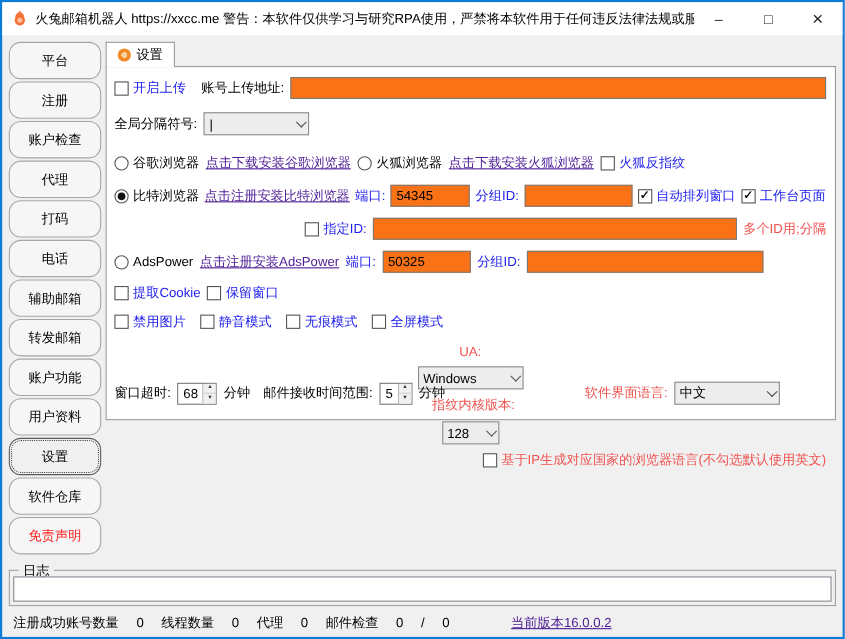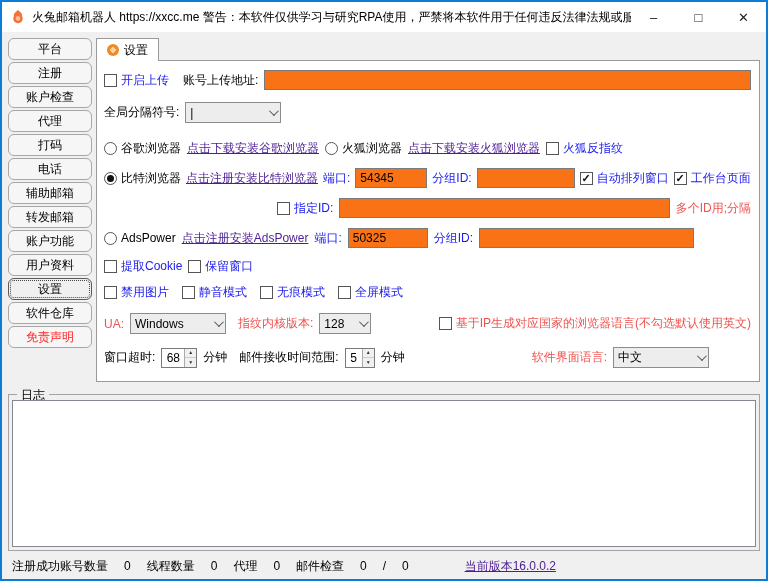--- a/index.html
+++ b/index.html
@@ -12,22 +12,22 @@
   
   .titlebar { height:30px; background:#fff; display:flex; align-items:center; flex:0 0 auto; }
   .titlebar .appicon { width:16px; height:16px; margin:0 6px 0 8px; flex:0 0 auto; }
   .titlebar .title { flex:1; font-size:12px; white-space:nowrap; overflow:hidden; }
   .wincontrols { display:flex; height:100%; flex:0 0 auto; }
   .winbtn { width:45px; height:100%; display:flex; align-items:center; justify-content:center; font-size:13px; color:#222; cursor:default; }
   
   .workspace { display:flex; padding:6px 6px 0 6px; flex:0 0 auto; }
   .sidebar { width:84px; flex:0 0 auto; display:flex; flex-direction:column; }
   .side-btn {
-    height:22px; margin-bottom:2px; background:#f6f6f6; border:1px solid #a6a6a6;
-    display:flex; align-items:center; justify-content:center; font-size:12px; border-radius:6px;
+    height:34px; margin-bottom:2px; background:#f6f6f6; border:1px solid #a6a6a6;
+    display:flex; align-items:center; justify-content:center; font-size:12px; border-radius:11px;
   }
   .side-btn.active { background:#f0f0f0; border-color:#5a5a5a; outline:1px dotted #444; outline-offset:-3px; }
   .side-btn.danger { color:#ff2222; }
   .main { flex:1; margin-left:4px; display:flex; flex-direction:column; }
   
   .tabbar { height:22px; display:flex; }
   .tab {
     display:flex; align-items:center; gap:5px; padding:0 10px; background:#fff;
     border:1px solid #9a9a9a; border-bottom:none; position:relative; z-index:2; margin-bottom:-1px; font-size:12px;
   }
@@ -215,21 +215,21 @@
           <label class="cb">
             <span class="box"></span>
             <span class="lbl blue">无痕模式</span>
           </label>
           <label class="cb">
             <span class="box"></span>
             <span class="lbl blue">全屏模式</span>
           </label>
         </div>
 
-        <div class="row" style="top:252px;">
+        <div class="row" style="top:252px;flex-direction:column;">
           <span class="lbl red">UA:</span>
           <div class="combo" style="width:96px;">
             <span class="val">Windows</span>
             <span class="chev"></span>
           </div>
           <span class="lbl red" style="margin-left:6px;">指纹内核版本:</span>
           <div class="combo" style="width:52px;">
             <span class="val">128</span>
             <span class="chev"></span>
           </div>

